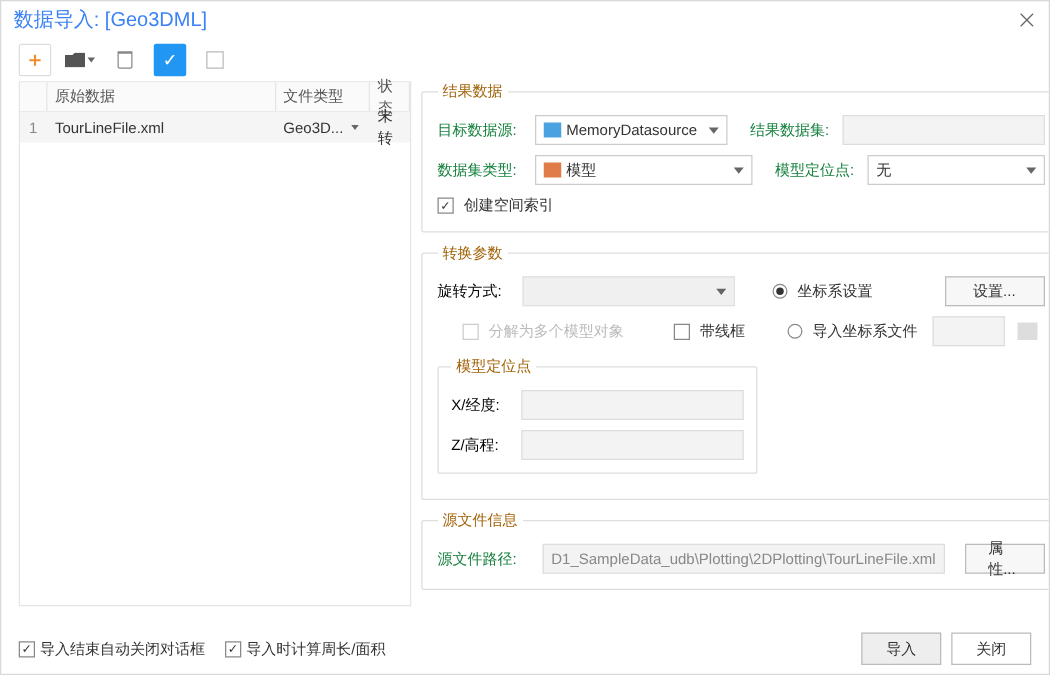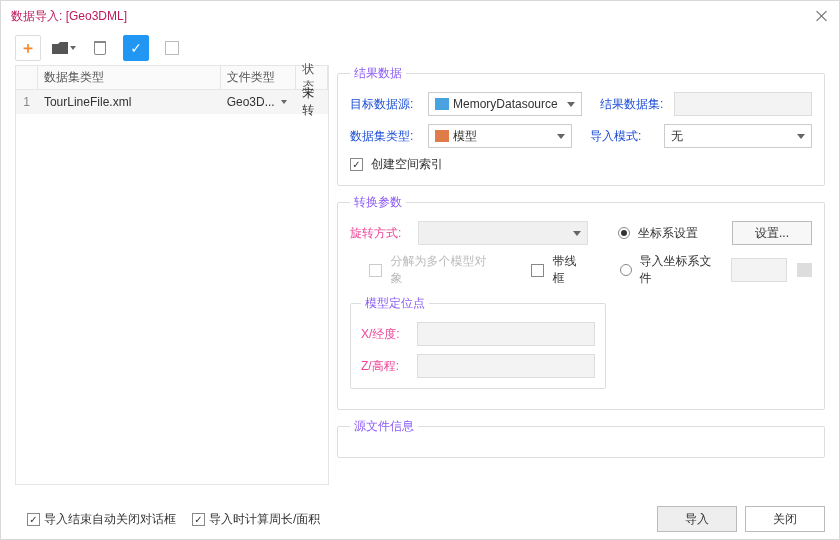--- a/index.html
+++ b/index.html
@@ -1,18 +1,18 @@
 <!DOCTYPE html>
 <html><head>
 <meta charset="utf-8">
 <style>
 *{box-sizing:border-box;margin:0;padding:0;font-family:"Microsoft YaHei",sans-serif;font-size:12px;color:#333}
 body{background:#fff;width:840px;height:540px;border:1px solid #d8d8d8;position:relative;overflow:hidden}
 .titlebar{height:30px;display:flex;align-items:center;padding:0 10px;justify-content:space-between}
-.titlebar .title{font-size:12px;color:#be185d}
+.titlebar .title{font-size:16px;color:#3b82f6}
 .close-x{width:14px;height:14px;position:relative;cursor:pointer}
 .close-x::before,.close-x::after{content:"";position:absolute;left:6px;top:0;width:1px;height:14px;background:#666}
 .close-x::before{transform:rotate(45deg)}.close-x::after{transform:rotate(-45deg)}
 .toolbar{height:34px;display:flex;align-items:center;padding:0 14px;gap:10px}
 .tbtn{width:26px;height:26px;border:1px solid #ddd;border-radius:2px;display:flex;align-items:center;justify-content:center;background:#fff;cursor:pointer}
 .tbtn.plain{border:none}
 .tbtn.active{background:#2196f3;border-color:#2196f3}
 .plus{color:#f28b2c;font-size:16px;font-weight:bold}
 .folder{width:16px;height:12px;background:#555;position:relative;clip-path:polygon(0 2px,6px 2px,8px 0,16px 0,16px 12px,0 12px)}
 .caret{width:0;height:0;border-left:3px solid transparent;border-right:3px solid transparent;border-top:4px solid #666;margin-left:2px}
@@ -25,37 +25,37 @@
 .grid{border:1px solid #e5e5e5;height:420px}
 .ghead{display:flex;background:#fafafa;border-bottom:1px solid #e5e5e5;height:24px;align-items:center}
 .ghead>div{padding:0 6px;color:#555;border-right:1px solid #e5e5e5;height:100%;display:flex;align-items:center}
 .grow{display:flex;height:24px;align-items:center;background:#f5f5f5}
 .grow>div{padding:0 6px;border-right:1px solid transparent;height:100%;display:flex;align-items:center}
 .c0{width:22px;justify-content:center;color:#888}
 .c1{width:184px}
 .c2{width:76px;gap:2px}
 .c3{width:32px}
 fieldset{border:1px solid #ddd;border-radius:2px;padding:10px 12px 12px;margin-bottom:8px}
-legend{padding:0 4px;color:#8b5cf6}
+legend{padding:0 4px;color:#a16207}
 .row{display:flex;align-items:center;margin-bottom:8px;gap:8px}
 .row:last-child{margin-bottom:0}
-.lbl{width:70px;color:#1d4ed8;flex-shrink:0}
-.lbl-s{width:60px;color:#ec4899;flex-shrink:0}
+.lbl{width:70px;color:#15803d;flex-shrink:0}
+.lbl-s{width:60px;color:#000000;flex-shrink:0}
 .sel,.inp{height:24px;border:1px solid #ccc;background:#fff;padding:0 22px 0 6px;position:relative;display:flex;align-items:center;cursor:pointer}
 .sel::after{content:"";position:absolute;right:6px;top:9px;width:0;height:0;border-left:4px solid transparent;border-right:4px solid transparent;border-top:5px solid #666}
 .inp{cursor:text;background:#f3f3f3;border-color:#ddd;padding:0 6px}
 .dis{background:#f0f0f0;color:#aaa;border-color:#e0e0e0}
 .btn{height:24px;padding:0 18px;border:1px solid #bbb;background:#f7f7f7;cursor:pointer;display:inline-flex;align-items:center;justify-content:center}
 .cbx{width:13px;height:13px;border:1px solid #888;display:inline-flex;align-items:center;justify-content:center;flex-shrink:0;background:#fff}
 .cbx.on::after{content:"✓";font-size:10px;color:#333}
 .rdo{width:12px;height:12px;border:1px solid #888;border-radius:50%;flex-shrink:0;position:relative;background:#fff}
 .rdo.on::after{content:"";position:absolute;left:2px;top:2px;width:6px;height:6px;background:#333;border-radius:50%}
-.footer{position:absolute;bottom:0;left:12px;right:0;height:40px;display:flex;align-items:center;padding:0 14px;justify-content:space-between}
+.footer{position:absolute;bottom:0;left:0;right:0;height:40px;display:flex;align-items:center;padding:0 14px;justify-content:space-between}
 .footer .btns{display:flex;gap:8px}
-.big-btn{width:80px;height:26px;border:1px solid #bbb;display:flex;align-items:center;justify-content:center;cursor:pointer;background:#fff}
+.big-btn{width:64px;height:26px;border:1px solid #bbb;display:flex;align-items:center;justify-content:center;cursor:pointer;background:#fff}
 .big-btn.primary{background:#eee}
 .mini-ic{display:inline-block;width:14px;height:12px;background:linear-gradient(#4aa3e0,#4aa3e0);margin-right:4px;flex-shrink:0}
 .subfs{border:1px solid #ddd;padding:10px;margin-top:6px;width:256px}
 .subfs legend{font-size:12px}
 .txtpath{flex:1;height:24px;border:1px solid #ddd;background:#f3f3f3;padding:0 6px;display:flex;align-items:center;color:#888;overflow:hidden;white-space:nowrap}
 </style>
 </head>
 <body>
 
 <div class="titlebar">
@@ -80,21 +80,21 @@
   <div class="tbtn plain">
       <span class="empty-box"></span>
     </div>
 </div>
 
 <div class="content">
   <div class="left">
     <div class="grid">
       <div class="ghead">
         <div class="c0"></div>
-        <div class="c1">数据集类型</div>
+        <div class="c1">原始数据</div>
         <div class="c2">文件类型</div>
         <div class="c3">状态</div>
       </div>
       <div class="grow">
         <div class="c0">1</div>
         <div class="c1">TourLineFile.xml</div>
         <div class="c2">
             <span>Geo3D...</span>
             <span class="caret" style="margin-left:4px"></span>
           </div>
@@ -110,25 +110,25 @@
         <span class="lbl">目标数据源:</span>
         <div class="sel" style="width:154px">
             <span class="mini-ic"></span>
             <span>MemoryDatasource</span>
           </div>
         <span class="lbl" style="width:66px;margin-left:10px">结果数据集:</span>
         <div class="inp" style="flex:1"></div>
       </div>
       <div class="row">
         <span class="lbl">数据集类型:</span>
-        <div class="sel" style="width:144px">
+        <div class="sel" style="width:174px">
             <span class="mini-ic" style="background:linear-gradient(#e07b4a,#e07b4a)"></span>
             <span>模型</span>
           </div>
-        <span class="lbl" style="width:66px;margin-left:10px">导入模式:</span>
+        <span class="lbl" style="width:66px;margin-left:10px">模型定位点:</span>
         <div class="sel" style="flex:1">
             <span>无</span>
           </div>
       </div>
       <div class="row">
         <span class="cbx on"></span>
         <span>创建空间索引</span>
       </div>
     </fieldset>
 
@@ -164,20 +164,25 @@
           </div>
         <div class="row">
             <span class="lbl-s" style="width:48px">Z/高程:</span>
             <div class="inp" style="flex:1"></div>
           </div>
       </fieldset>
     </fieldset>
 
     <fieldset>
       <legend>源文件信息</legend>
+      <div class="row">
+        <span class="lbl" style="width:76px">源文件路径:</span>
+        <div class="txtpath">D1_SampleData_udb\Plotting\2DPlotting\TourLineFile.xml</div>
+        <div class="btn" style="width:64px;margin-left:8px">属性...</div>
+      </div>
     </fieldset>
   </div>
 </div>
 
 <div class="footer">
   <div style="display:flex;gap:16px;align-items:center">
     <span style="display:flex;align-items:center;gap:4px">
         <span class="cbx on"></span>
         <span>导入结束自动关闭对话框</span>
       </span>

